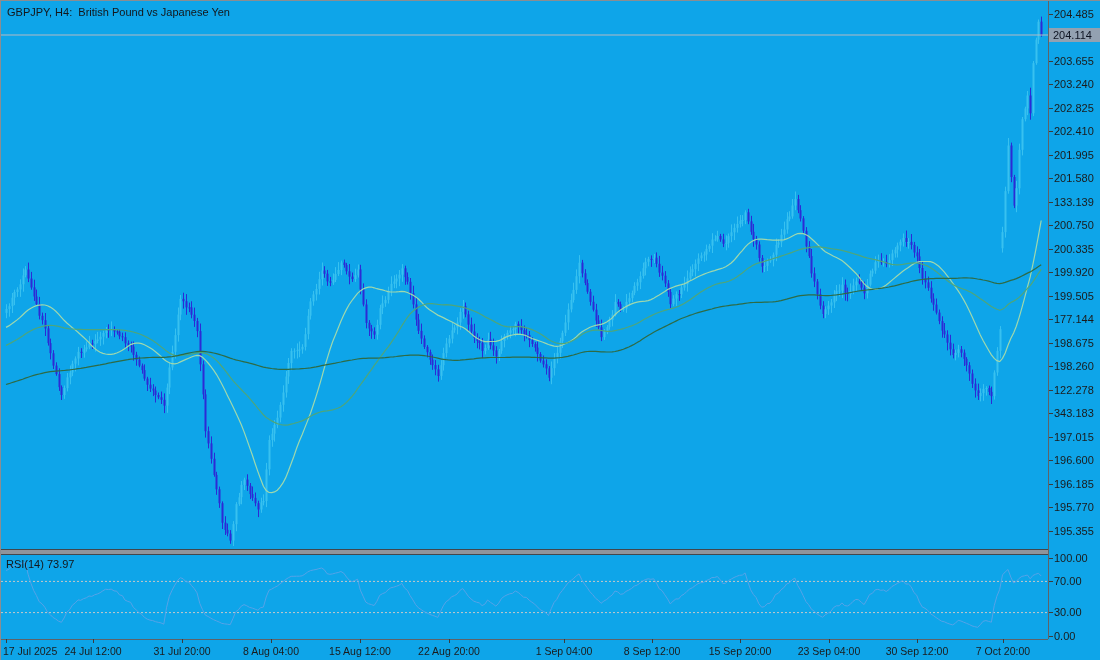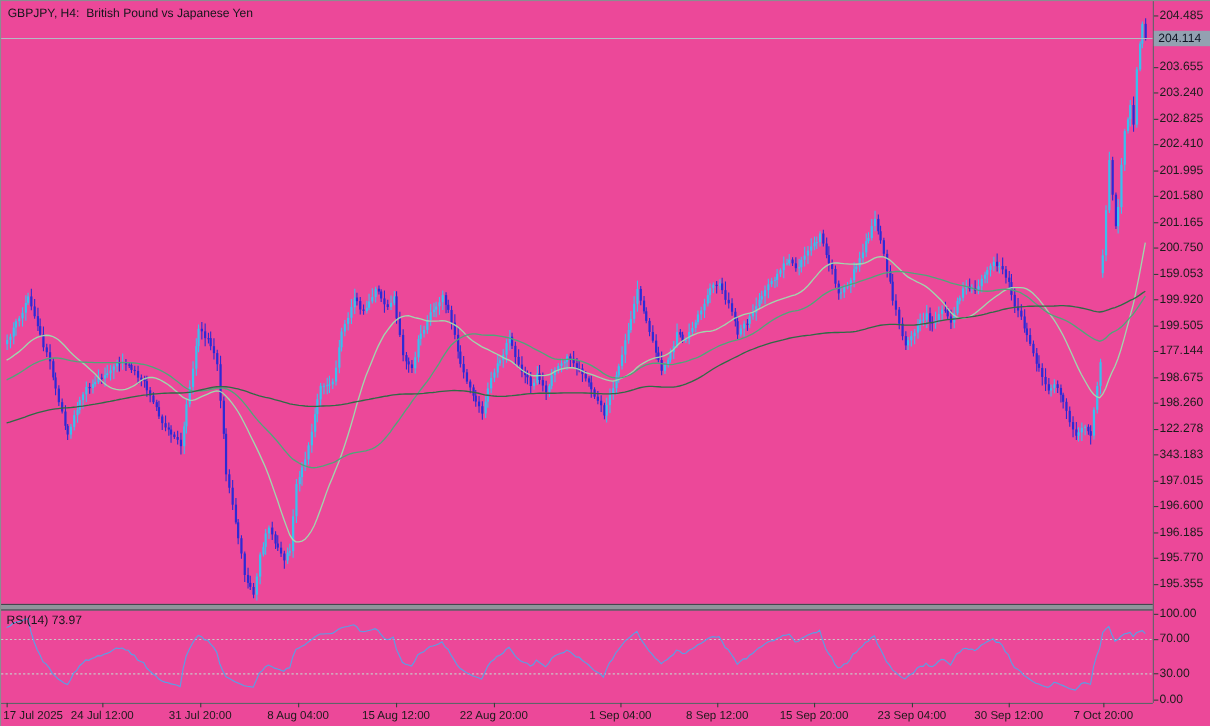--- a/index.html
+++ b/index.html
@@ -1,17 +1,17 @@
 <!DOCTYPE html>
 <html><head>
 <meta charset="utf-8">
 <style>
   html,body{margin:0;padding:0;background:#fff;}
   #root{
-    position:relative;width:1100px;height:660px;background:#ec4899;
+    position:relative;width:1100px;height:660px;background:#0ea5e9;
     font-family:"Liberation Sans","DejaVu Sans",sans-serif;
     box-sizing:border-box;border-top:1px solid #8a8d91;border-left:1px solid #8a8d91;
     overflow:hidden;color:#141414;text-decoration:underline;
   }
   .abs{position:absolute;}
   #symbol-title{left:6px;top:5px;font-size:11px;color:#14161a;white-space:pre;z-index:5;}
   #rsi-title{left:5px;top:557px;font-size:11px;color:#14161a;white-space:pre;z-index:5;}
   #main-plot{left:0;top:0;}
   #rsi-plot{left:0;top:554px;}
   #splitter{left:0;top:548px;width:1047px;height:4px;background:#8f949b;
@@ -814,25 +814,25 @@
       <div class="price-tick-label" style="top: 77.0662px;">203.240</div>
       <div class="axis-dash" style="top: 106.588px;"></div>
       <div class="price-tick-label" style="top: 100.588px;">202.825</div>
       <div class="axis-dash" style="top: 130.11px;"></div>
       <div class="price-tick-label" style="top: 124.11px;">202.410</div>
       <div class="axis-dash" style="top: 153.632px;"></div>
       <div class="price-tick-label" style="top: 147.632px;">201.995</div>
       <div class="axis-dash" style="top: 177.155px;"></div>
       <div class="price-tick-label" style="top: 171.155px;">201.580</div>
       <div class="axis-dash" style="top: 200.677px;"></div>
-      <div class="price-tick-label" style="top: 194.677px;">201.165</div>
+      <div class="price-tick-label" style="top: 194.677px;">133.139</div>
       <div class="axis-dash" style="top: 224.199px;"></div>
       <div class="price-tick-label" style="top: 218.199px;">200.750</div>
       <div class="axis-dash" style="top: 247.721px;"></div>
-      <div class="price-tick-label" style="top: 241.721px;">159.053</div>
+      <div class="price-tick-label" style="top: 241.721px;">200.335</div>
       <div class="axis-dash" style="top: 271.243px;"></div>
       <div class="price-tick-label" style="top: 265.243px;">199.920</div>
       <div class="axis-dash" style="top: 294.765px;"></div>
       <div class="price-tick-label" style="top: 288.765px; text-align: center;">199.505</div>
       <div class="axis-dash" style="top: 318.287px;"></div>
       <div class="price-tick-label" style="top: 312.287px;">177.144</div>
       <div class="axis-dash" style="top: 341.809px;"></div>
       <div class="price-tick-label" style="top: 335.809px;">198.675</div>
       <div class="axis-dash" style="top: 365.331px;"></div>
       <div class="price-tick-label" style="top: 359.331px;">198.260</div>

